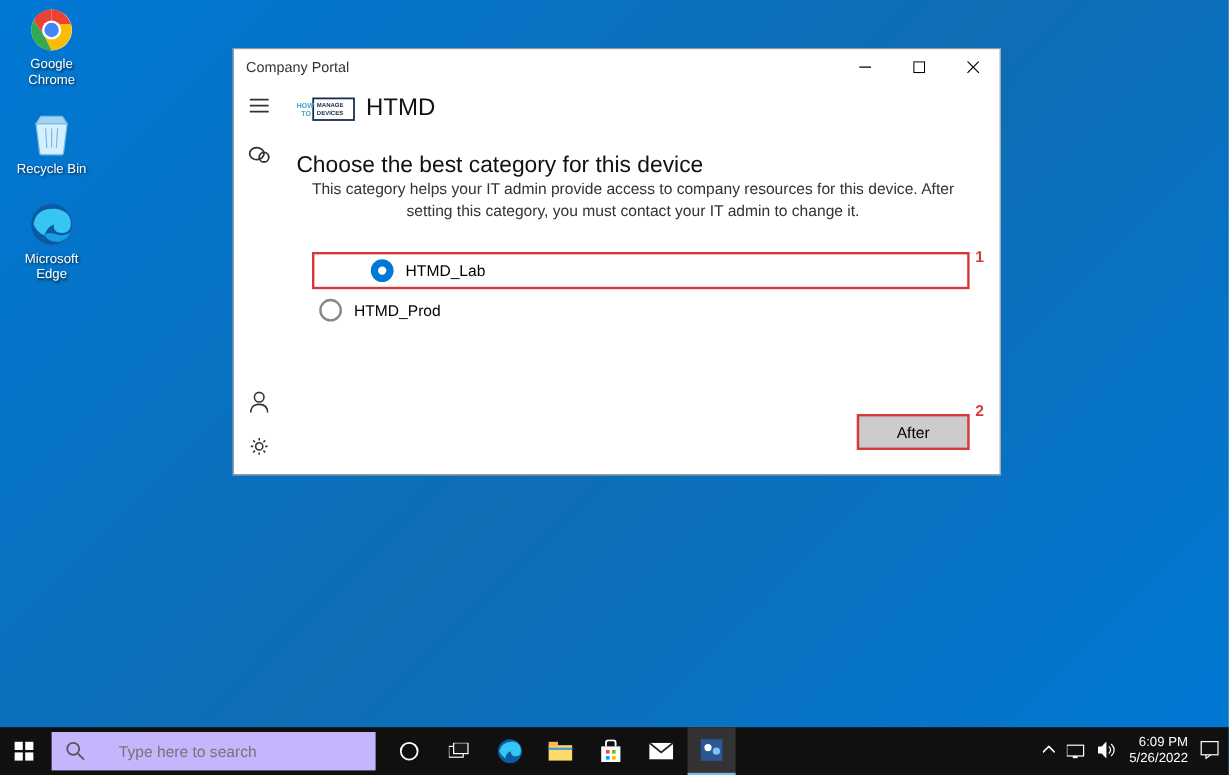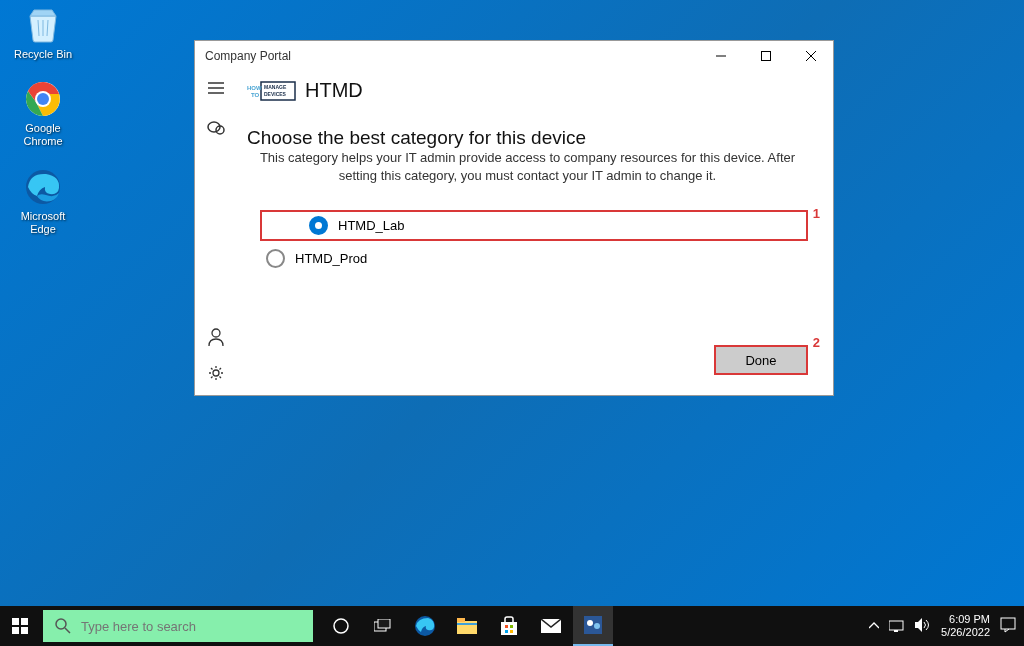--- a/index.html
+++ b/index.html
@@ -40,56 +40,56 @@
     .radio-label { font-size: 13px; }
     
     .annotation { position: absolute; color: #d93838; font-size: 13px; font-weight: bold; }
     
     .button-row { margin-top: auto; display: flex; justify-content: flex-end; position: relative; }
     .done-btn { width: 94px; height: 30px; background: #ccc; border: 2px solid #d93838; cursor: pointer; font-size: 13px; display: flex; align-items: center; justify-content: center; }
     
     
     .taskbar { position: absolute; bottom: 0; left: 0; right: 0; height: 40px; background: #101010; display: flex; align-items: center; }
     .start-btn { width: 40px; height: 40px; display: flex; align-items: center; justify-content: center; cursor: pointer; }
-    .search-box { height: 32px; width: 270px; background: #86efac; display: flex; align-items: center; padding: 0 12px; gap: 10px; margin-left: 3px; }
+    .search-box { height: 32px; width: 270px; background: #c4b5fd; display: flex; align-items: center; padding: 0 12px; gap: 28px; margin-left: 3px; }
     .search-box input { border: none; outline: none; flex: 1; font-size: 13px; color: #666; background: transparent; }
     .taskbar-apps { display: flex; margin-left: 8px; gap: 2px; }
     .taskbar-app { width: 40px; height: 40px; display: flex; align-items: center; justify-content: center; cursor: pointer; }
     .taskbar-app.active { background: #333; border-bottom: 2px solid #76b9ed; }
     .tray { margin-left: auto; display: flex; align-items: center; color: white; font-size: 11px; gap: 10px; padding-right: 8px; justify-content: center; }
     .tray-icons { display: flex; gap: 10px; align-items: center; }
     .tray-time { text-align: right; line-height: 1.2; }
   </style>
 </head>
 <body>
 
 <div class="desktop-icons">
   <div class="desktop-icon">
     <div class="desktop-icon-img">
       <svg width="38" height="38" viewBox="0 0 38 38">
-          <path d="M6 10 L32 10 L29 34 Q29 36 27 36 L11 36 Q9 36 9 34 Z" fill="#d4f0ff" stroke="#7eb8e0" stroke-width="1"></path>
-          <path d="M10 4 L28 4 L32 10 L6 10 Z" fill="#a0d4f5" stroke="#7eb8e0"></path>
-          <path d="M14 14 L15 30 M19 14 L19 30 M24 14 L23 30" stroke="#7eb8e0" stroke-width="1" fill="none"></path>
-        </svg>
-    </div>
-    <div class="desktop-icon-label">Recycle Bin</div>
-  </div>
-  <div class="desktop-icon">
-    <div class="desktop-icon-img">
-      <svg width="38" height="38" viewBox="0 0 38 38">
           <circle cx="19" cy="19" r="17" fill="#fff"></circle>
           <path d="M19 2 A17 17 0 0 1 35 14 L19 14 Z" fill="#ea4335"></path>
           <path d="M35 14 A17 17 0 0 1 19 36 L12 22 L19 14 Z" fill="#fbbc05"></path>
           <path d="M19 36 A17 17 0 0 1 4 11 L12 22 Z" fill="#34a853"></path>
           <path d="M4 11 A17 17 0 0 1 19 2 L19 14 L12 22 Z" fill="#ea4335"></path>
           <circle cx="19" cy="19" r="8" fill="#fff"></circle>
           <circle cx="19" cy="19" r="6" fill="#4285f4"></circle>
         </svg>
     </div>
     <div class="desktop-icon-label">Google Chrome</div>
+  </div>
+  <div class="desktop-icon">
+    <div class="desktop-icon-img">
+      <svg width="38" height="38" viewBox="0 0 38 38">
+          <path d="M6 10 L32 10 L29 34 Q29 36 27 36 L11 36 Q9 36 9 34 Z" fill="#d4f0ff" stroke="#7eb8e0" stroke-width="1"></path>
+          <path d="M10 4 L28 4 L32 10 L6 10 Z" fill="#a0d4f5" stroke="#7eb8e0"></path>
+          <path d="M14 14 L15 30 M19 14 L19 30 M24 14 L23 30" stroke="#7eb8e0" stroke-width="1" fill="none"></path>
+        </svg>
+    </div>
+    <div class="desktop-icon-label">Recycle Bin</div>
   </div>
   <div class="desktop-icon">
     <div class="desktop-icon-img">
       <svg width="38" height="38" viewBox="0 0 38 38">
           <circle cx="19" cy="19" r="17" fill="#0c59a4"></circle>
           <path d="M4 19 Q6 5 22 6 Q36 8 35 20 Q34 27 26 26 Q20 25 21 19 Q15 21 13 28 Q7 26 4 19" fill="#37c6f4"></path>
           <path d="M13 28 Q17 35 27 33 Q33 31 35 25 Q30 30 22 27 Q16 25 13 28" fill="#1b9de2"></path>
         </svg>
     </div>
     <div class="desktop-icon-label">Microsoft Edge</div>
@@ -166,21 +166,21 @@
         </div>
         <div class="radio-option">
           <div class="radio-circle"></div>
           <div class="radio-label">HTMD_Prod</div>
         </div>
       </div>
 
       <div class="button-row">
         <div style="position:relative;">
           <div class="annotation" style="right:-12px; top:-10px;">2</div>
-          <div class="done-btn">Done</div>
+          <div class="done-btn">After</div>
         </div>
       </div>
     </div>
   </div>
 </div>
 
 <div class="taskbar">
   <div class="start-btn">
     <svg width="16" height="16">
         <rect x="0" y="0" width="7" height="7" fill="#fff"></rect>

